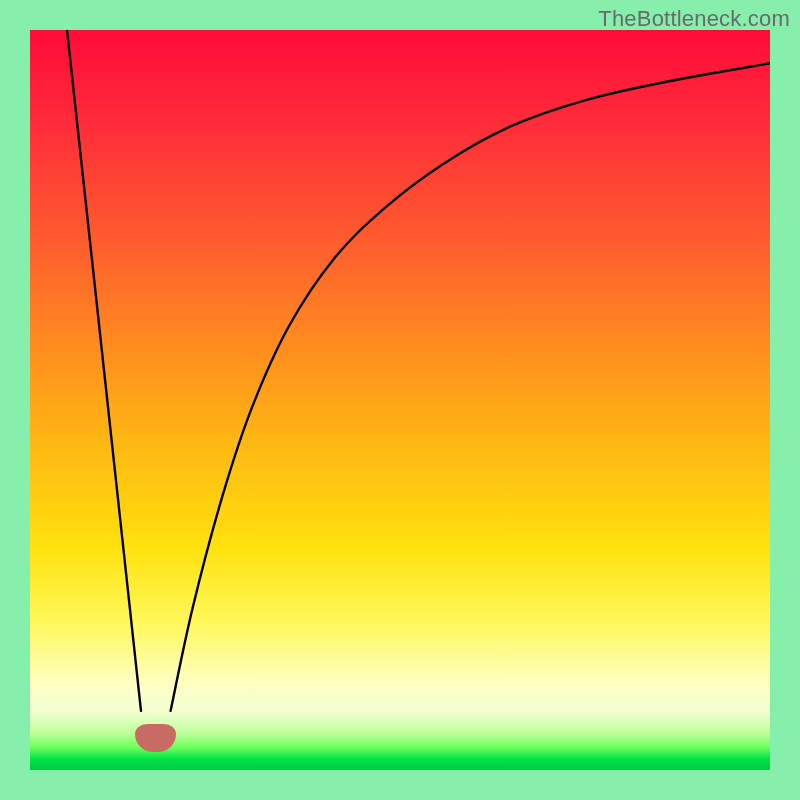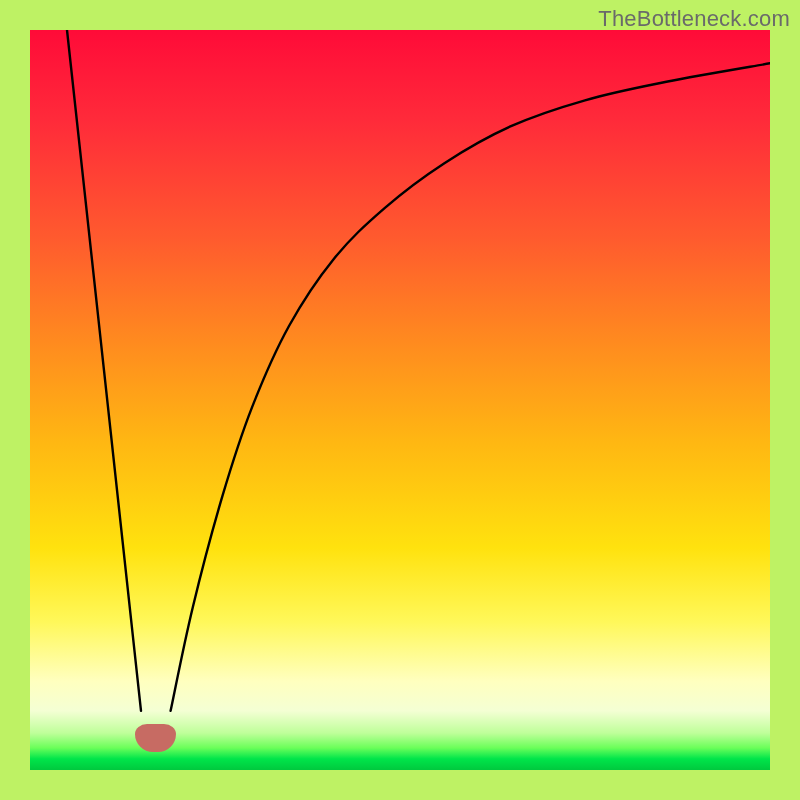--- a/index.html
+++ b/index.html
@@ -8,21 +8,21 @@
     width: 800px;
     height: 800px;
     background: #000;
     overflow: hidden;
     font-family: Arial, Helvetica, sans-serif;
   }
   .frame {
     position: relative;
     width: 800px;
     height: 800px;
-    background: #bef264;
+    background: #86efac;
   }
   .plot {
     position: absolute;
     left: 30px;
     top: 30px;
     width: 740px;
     height: 740px;
     
     background: linear-gradient(
       to bottom,

